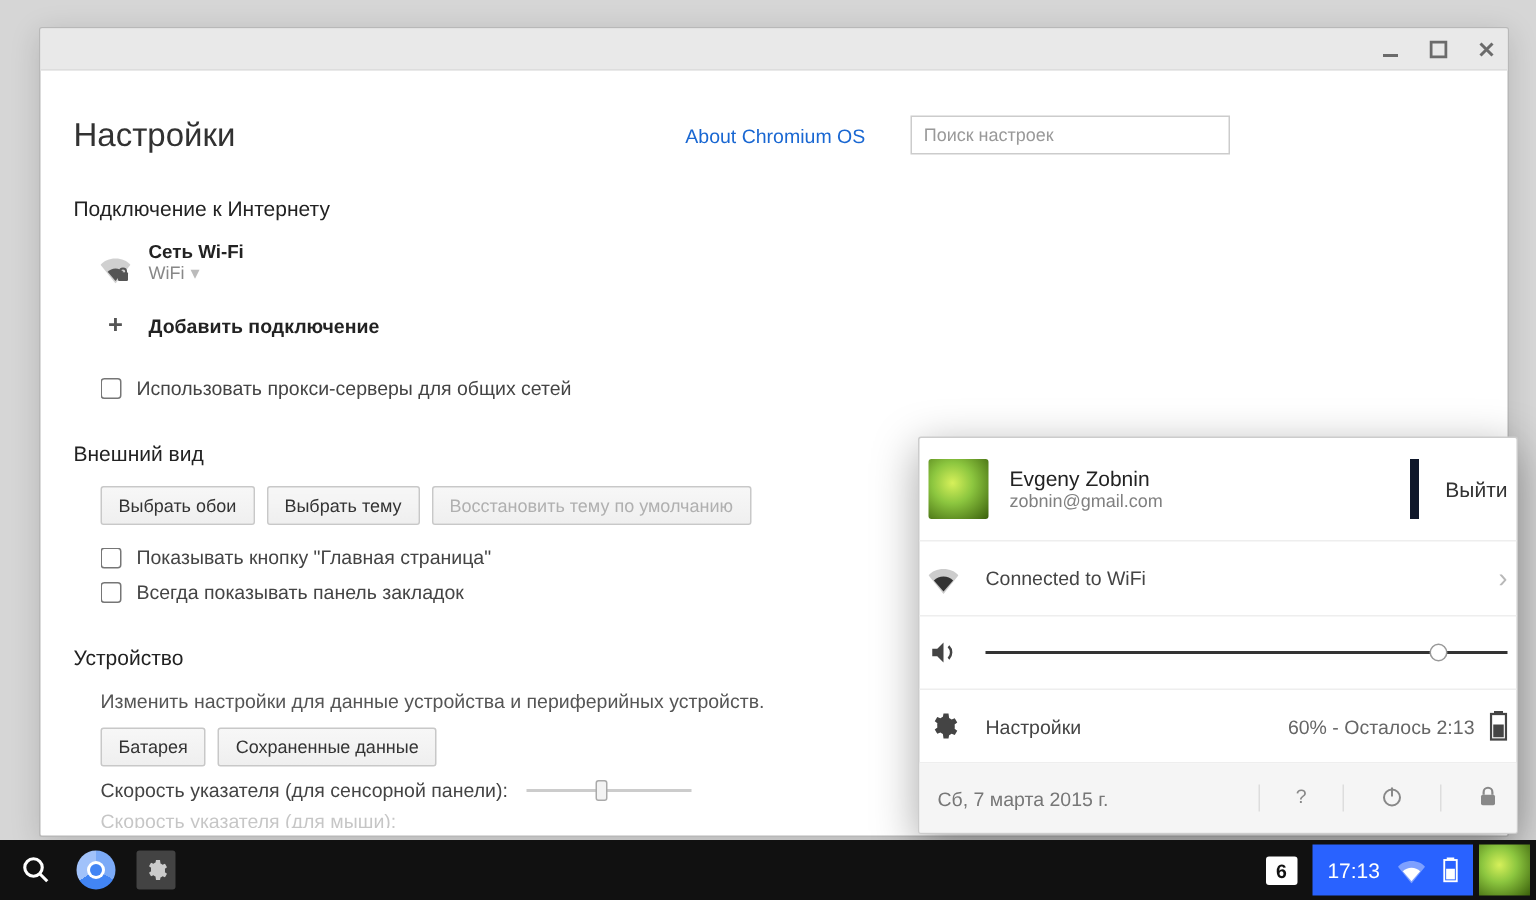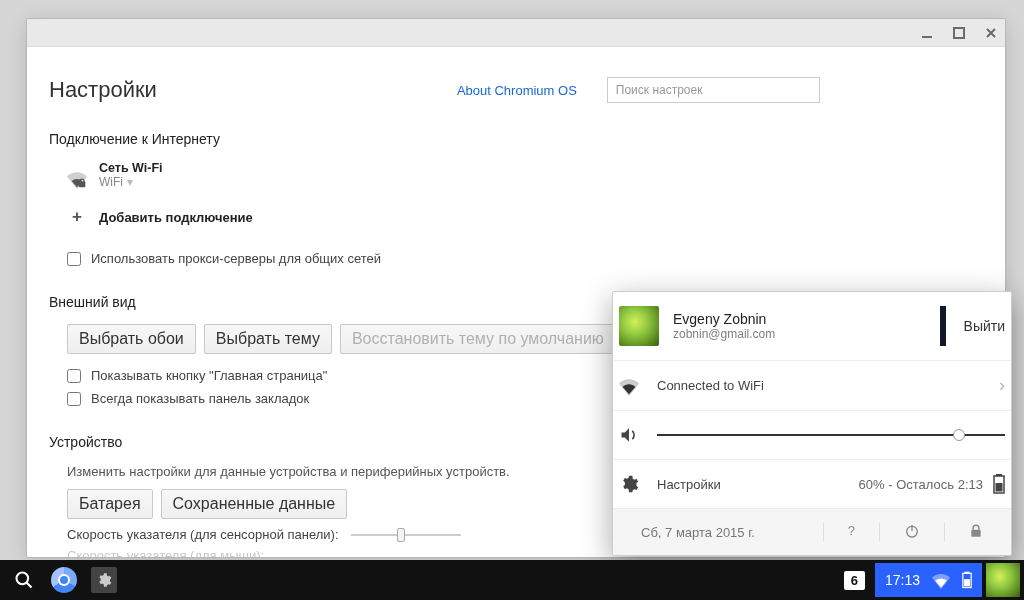--- a/index.html
+++ b/index.html
@@ -21,21 +21,21 @@
   .section-title { font-size:14px; font-weight:400; color:#222; margin-bottom:14px; }
   .row { display:flex; align-items:center; margin:8px 0 8px 18px; color:#444; }
   .wifi-row { align-items:flex-end; }
   .wifi-text .bold { font-weight:700; color:#222; font-size:12.5px; }
   .wifi-text .sub { color:#888; font-size:12px; display:flex; align-items:center; gap:4px; }
   .wifi-icon { width:20px; height:20px; margin-right:12px; display:flex; align-items:center; justify-content:center;}
   .add-row { font-weight:700; color:#222; margin-top:18px; }
   .plus { font-size:17px; font-weight:700; color:#555; width:20px; text-align:center; margin-right:12px;}
   .checkbox-row { margin-top:24px; }
   input[type="checkbox"] { width:14px; height:14px; margin-right:10px; }
-  .btn { border:1px solid #c8c8c8; background:linear-gradient(#f7f7f7,#efefef); padding:5px 11px; border-radius:2px; font-size:16px; color:#333; cursor:pointer; }
+  .btn { border:1px solid #c8c8c8; background:linear-gradient(#f7f7f7,#efefef); padding:5px 11px; border-radius:2px; font-size:12px; color:#333; cursor:pointer; }
   .btn[disabled] { color:#b0b0b0; cursor:default; }
   .btn-row { display:flex; gap:8px; margin-left:18px; }
   .small-text { color:#555; font-size:13px; margin-left:18px; }
   .slider-fake { display:inline-block; width:110px; height:14px; position:relative; vertical-align:middle; margin-left:12px;}
   .slider-fake .track { position:absolute; top:6px; left:0; right:0; height:2px; background:#ccc;}
   .slider-fake .thumb { position:absolute; top:0; width:8px; height:14px; background:#f3f3f3; border:1px solid #aaa; border-radius:2px;}
   
   .tray-popup {
     position:absolute; right:12px; bottom:44px; width:400px; background:#fff;
     border-radius:2px; box-shadow: 0 8px 30px rgba(0,0,0,0.35); border:1px solid #ccc;
@@ -47,21 +47,21 @@
   .user-block .uname { font-size:14px; color:#222; }
   .user-block .uemail { font-size:12px; color:#808080; }
   .logout { margin-left:auto; padding-left:18px; border-left:6px solid #0f172a; color:#333; font-size:14px; cursor:pointer; align-self:stretch; display:flex; align-items:center;}
   .popup-icon { width:20px; height:20px; margin-right:18px; display:flex; align-items:center; justify-content:center; color:#5a5a5a; flex-shrink:0;}
   .chevron { margin-left:auto; color:#b8b8b8; font-size:18px; }
   .vol-slider { flex:1; margin-left:0; height:20px; position:relative; }
   .vol-slider .vtrack { position:absolute; top:9px; left:0; right:0; height:2px; background:#333;}
   .vol-slider .vthumb { position:absolute; top:4px; width:12px; height:12px; border-radius:50%; border:1px solid #999; background:#fff; right:40px;}
   .settings-row { justify-content:space-between; }
   .battery-text { color:#666; font-size:13px; display:flex; align-items:center; gap:10px;}
-  .popup-footer { background:#f5f5f5; padding:14px 28px; display:flex; align-items:center; color:#777; font-size:13px;}
+  .popup-footer { background:#f5f5f5; padding:14px 12px; display:flex; align-items:center; color:#777; font-size:13px;}
   .footer-icons { margin-left:auto; display:flex; gap:24px; color:#888;}
   .footer-sep { width:1px; height:18px; background:#ddd; }
   
   .shelf { position:absolute; left:0; right:0; bottom:0; height:40px; background:#111; display:flex; align-items:center; padding:0 4px; }
   .shelf-btn { width:40px; height:40px; display:flex; align-items:center; justify-content:center; color:#fff; }
   .chromium-icon { width:26px; height:26px; border-radius:50%; background: conic-gradient(#7baaf7 0 33%, #4285f4 33% 66%, #a1c2fa 66% 100%); position:relative;}
   .chromium-icon::after{content:""; position:absolute; inset:7px; background:#fff; border-radius:50%;}
   .chromium-icon::before{content:""; position:absolute; inset:9px; background:#4285f4; border-radius:50%; z-index:1;}
   .gear-box { width:26px; height:26px; background:#434343; border-radius:2px; display:flex; align-items:center; justify-content:center;}
   .shelf-right { margin-left:auto; display:flex; align-items:center; height:100%; }

